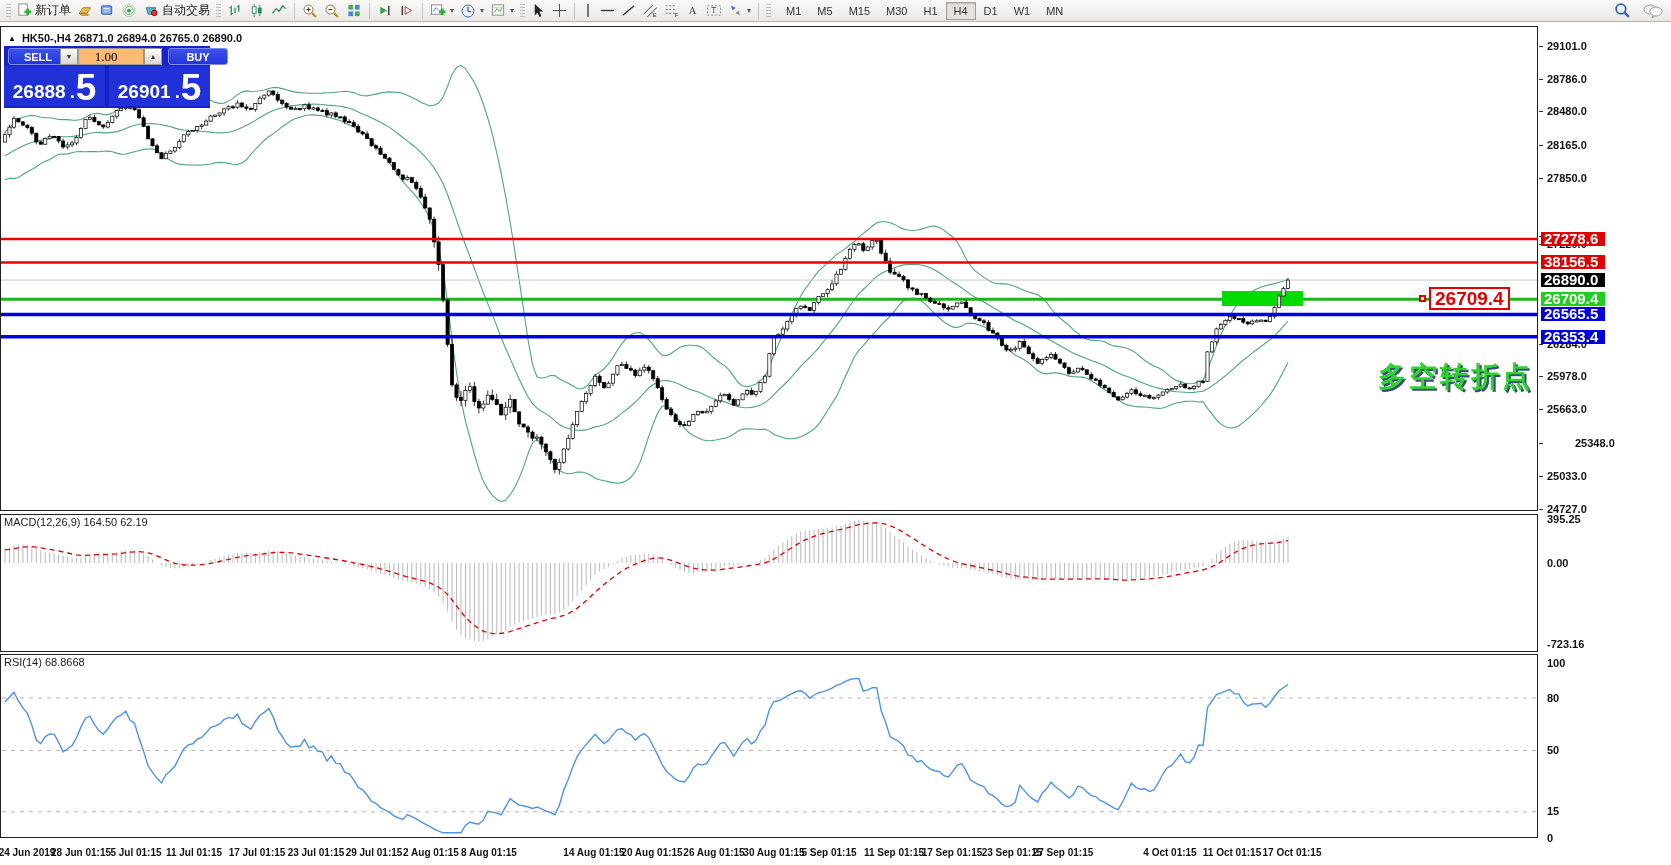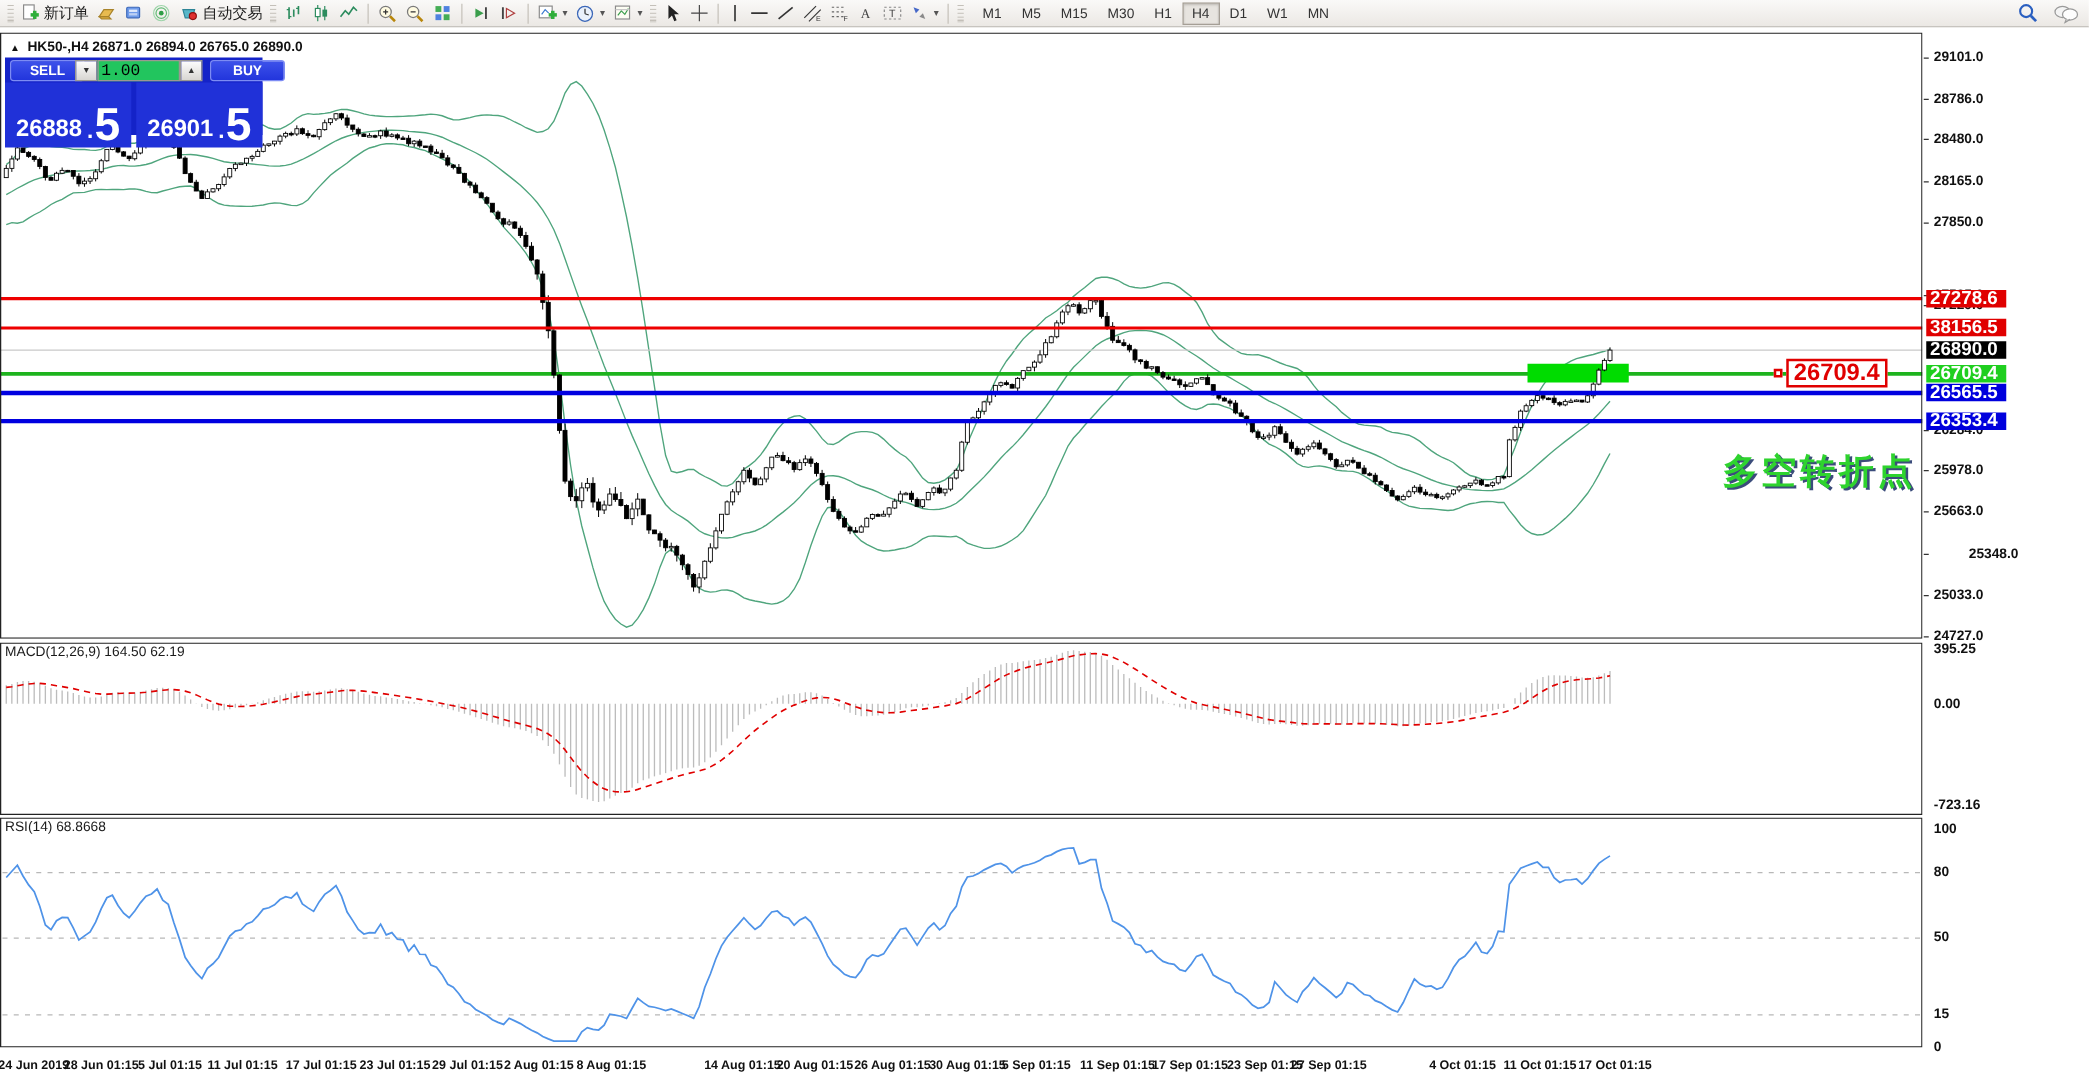--- a/index.html
+++ b/index.html
@@ -29,23 +29,23 @@
   .ind-label{position:absolute;left:4px;font-size:11px;color:#1a1a1a;white-space:nowrap;}
   
   .otc{position:absolute;left:4px;top:24px;width:206px;height:62px;background:#1423c8;}
   .otc-btn{position:absolute;top:2px;height:17px;width:60px;border:1px solid #7d8cf4;border-radius:3px;
     background:linear-gradient(#3d52ea,#2235dc);color:#fff;font-size:11px;font-weight:700;
     display:flex;align-items:center;justify-content:center;font-family:"Liberation Sans",sans-serif;}
   .spin{position:absolute;top:2px;width:18px;height:17px;border:1px solid #9b9891;
     background:linear-gradient(#fdfdfd,#d8d6d2);color:#333;font-size:7px;
     display:flex;align-items:center;justify-content:center;}
   .otc-vol{position:absolute;left:74px;top:2px;width:66px;height:17px;border:1px solid #9b9891;
-    background:#22c55e;color:#000;font-size:13px;text-align:left;padding-right:12px;
-    font-family:Liberation Mono, monospace;}
-  .otc-tile{position:absolute;top:20px;width:101px;height:52px;background:#2031d8;color:#fff;
+    background:#fdba74;color:#000;font-size:13px;text-align:center;padding-right:12px;
+    font-family:Liberation Serif, serif;}
+  .otc-tile{position:absolute;top:20px;width:101px;height:40px;background:#2031d8;color:#fff;
     display:flex;align-items:flex-end;justify-content:center;padding-bottom:3px;cursor:pointer;}
   .p-int{font-size:19px;font-weight:700;line-height:1;margin-bottom:2px;}
   .p-dot{font-size:18px;font-weight:700;line-height:1;margin:0 1px 2px 4px;}
   .p-pip{font-size:37px;font-weight:700;line-height:.8;}
   
   .price-axis{position:absolute;left:1539px;top:0;width:132px;height:843px;}
   .ptick{position:absolute;left:0;font-size:11px;font-weight:700;color:#111;white-space:nowrap;}
   .ptick:before{content:"";position:absolute;left:0;top:6px;width:4px;height:1px;background:#333;}
   .ptick span{margin-left:8px;}
   .badge{position:absolute;left:2px;min-width:64px;height:14px;color:#fff;font-size:15px;font-weight:700;

